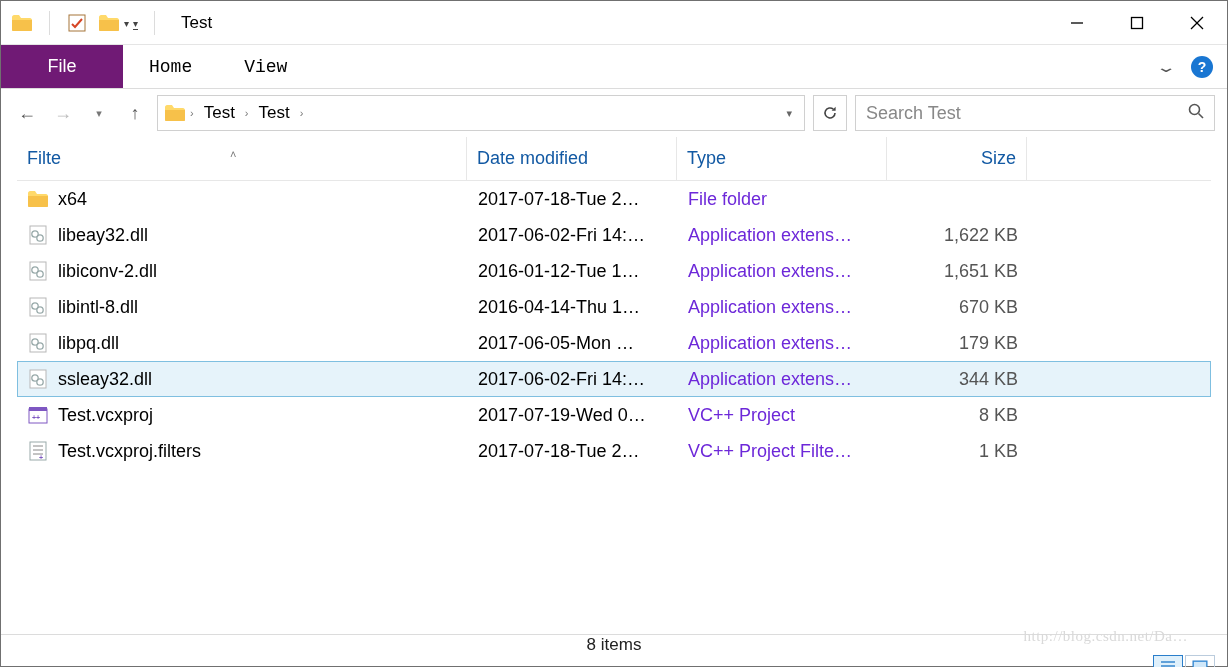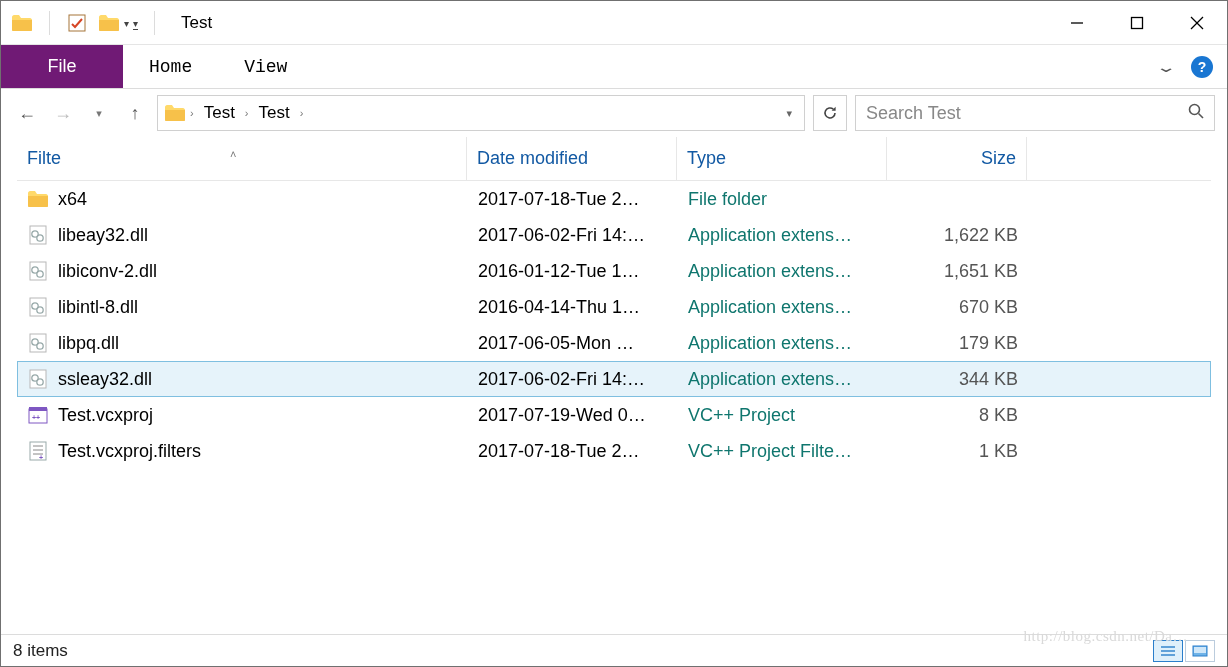--- a/index.html
+++ b/index.html
@@ -51,26 +51,26 @@
   .col-type  { width: 210px; }
   .col-size  { width: 140px; justify-content: flex-end; }
   .sort-arrow { color: #777; font-size: 11px; margin: 0 auto; position: absolute; left: 230px; top: 148px; }
 
   .filerow { height: 36px; display: flex; align-items: center; font-size: 18px; color: #333; border: 1px solid transparent; }
   .filerow.selected { border: 1px solid #7fbfe0; background: #e6f3fa; }
   .cell { padding: 0 10px; overflow: hidden; white-space: nowrap; text-overflow: ellipsis; }
   .cell-name { width: 450px; display: flex; align-items: center; gap: 10px; }
   .cell-name-text { overflow: hidden; white-space: nowrap; text-overflow: ellipsis; color: #000; }
   .cell-date { width: 210px; color: #000000; }
-  .cell-type { width: 210px; color: #0f766e; }
+  .cell-type { width: 210px; color: #6d28d9; }
   .cell-size { width: 140px; text-align: right; color: #555; }
   .fileicon { width: 20px; height: 20px; display: inline-flex; align-items: center; justify-content: center; }
 
   
-  .statusbar { height: 32px; border-top: 1px solid #dcdcdc; display: flex; align-items: center; padding: 0 12px; font-size: 17px; color: #222; }
+  .statusbar { height: 32px; border-top: 1px solid #dcdcdc; display: flex; align-items: center; padding: 0 12px; font-size: 17px; color: #222; flex-direction: column; }
   .viewbtns { margin-left: auto; display: flex; align-items: center; gap: 2px; }
   .viewbtn { width: 30px; height: 22px; border: 1px solid #bcd; display: flex; align-items: center; justify-content: center; }
   .viewbtn.active { border-color: #2a7ecb; background: #dff0fb; }
 
   .watermark { position: fixed; right: 40px; bottom: 22px; color: #d9d9d9; font-size: 15px; letter-spacing: 0.5px; font-family: Liberation Serif, serif; pointer-events: none; }
 </style>
 </head>
 <body>
 
 <div class="window">

